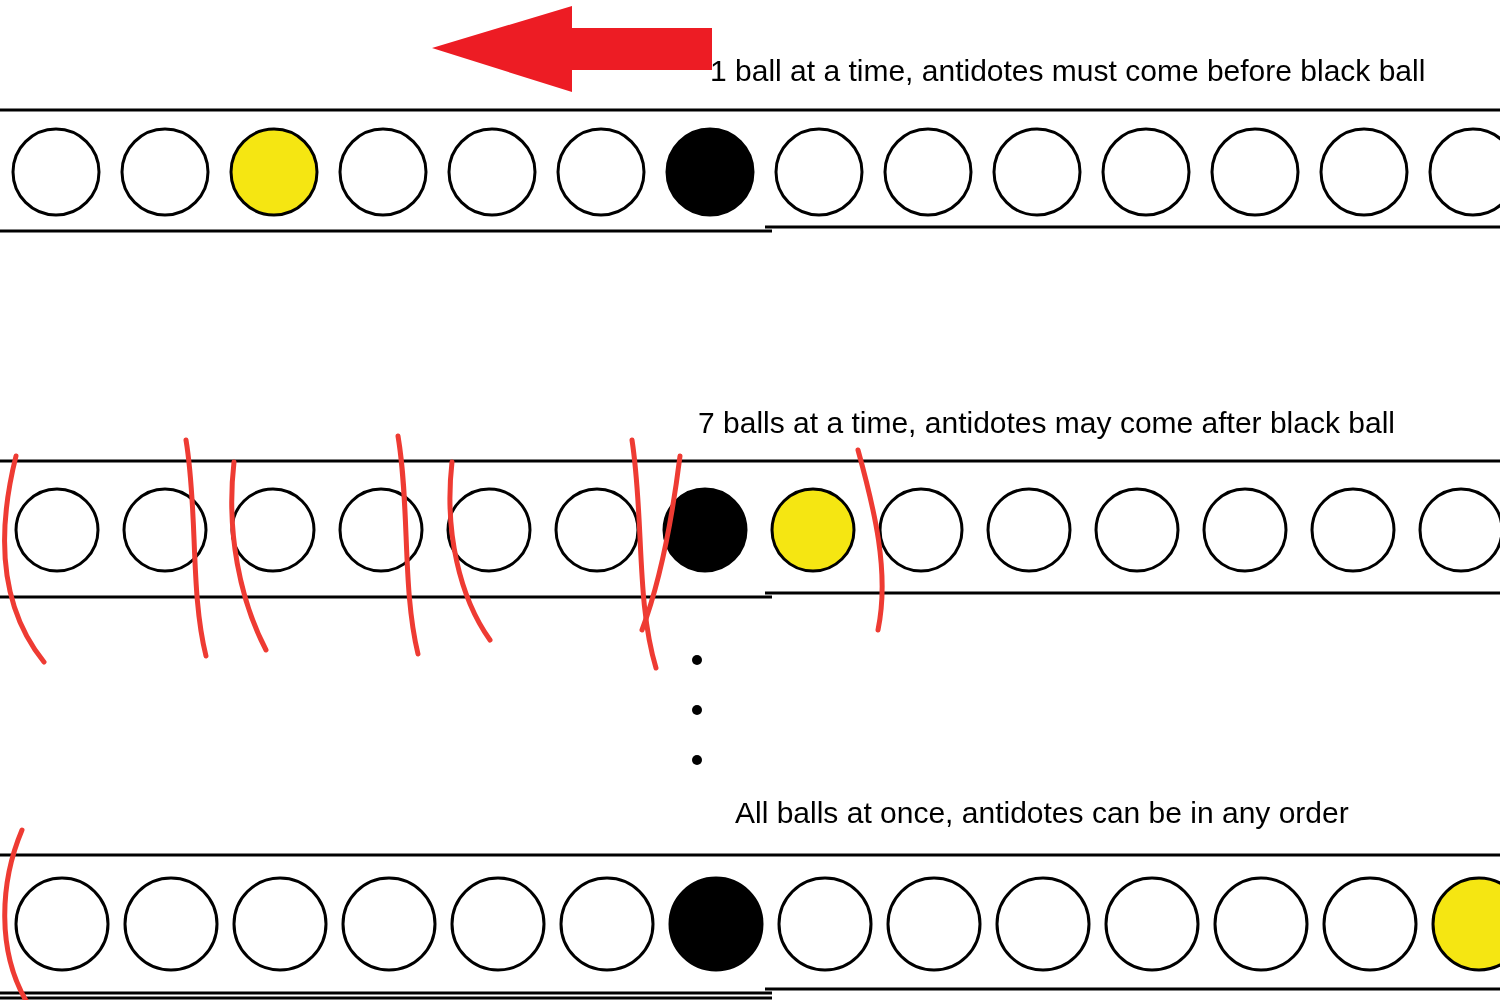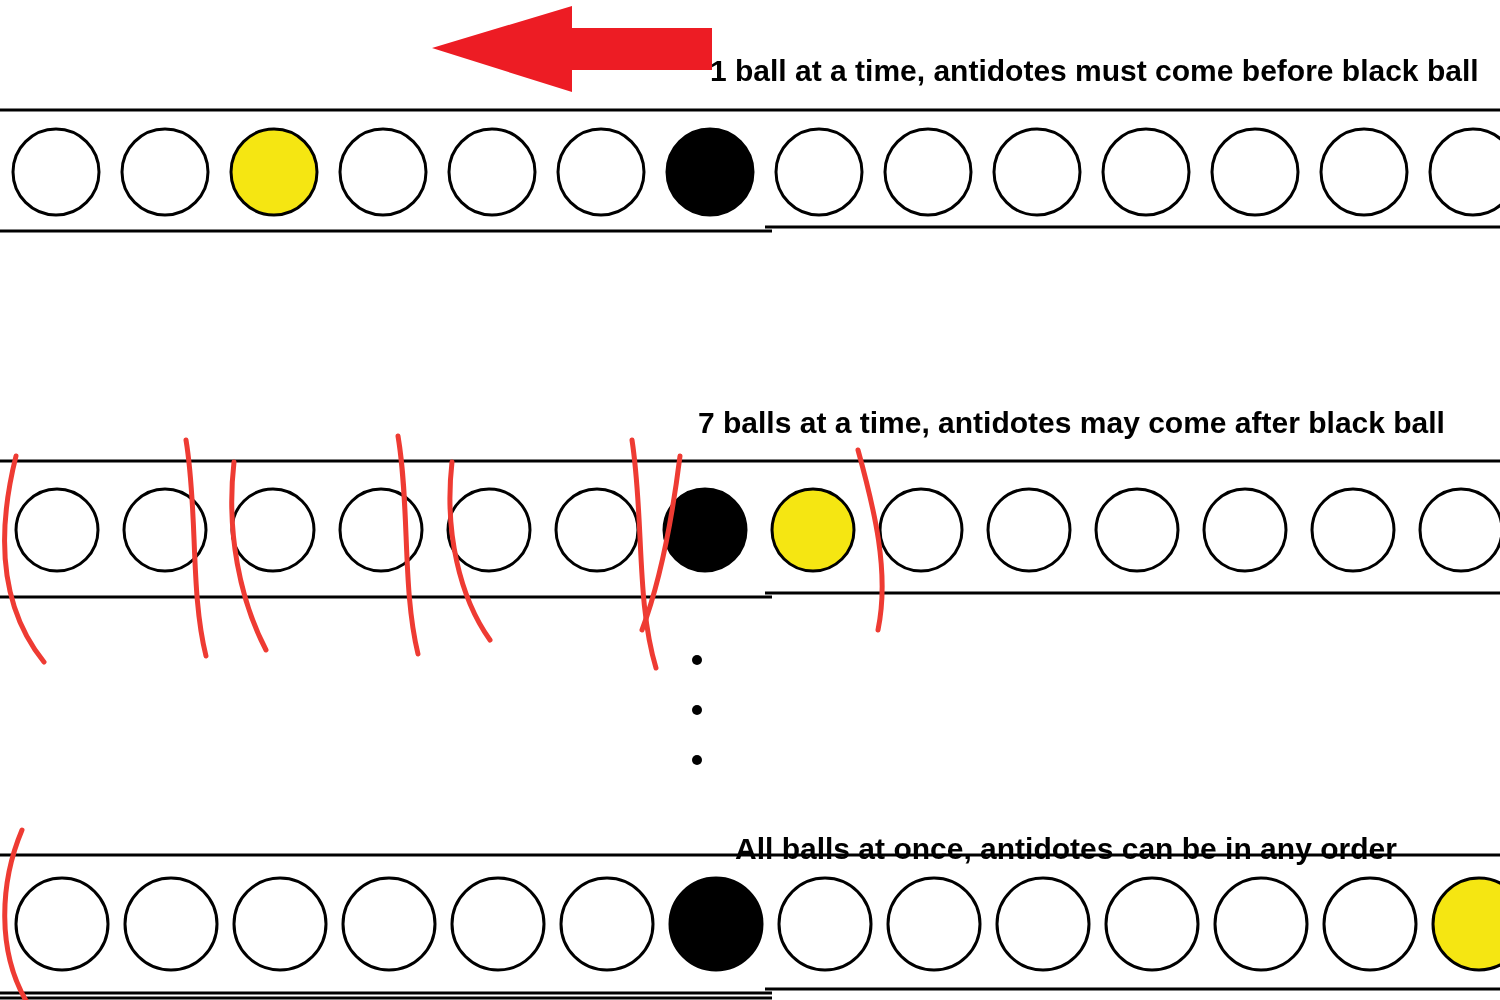--- a/index.html
+++ b/index.html
@@ -9,37 +9,36 @@
   }
   body {
     font-family: "Liberation Sans", sans-serif;
   }
   #canvas {
     position: relative;
     width: 1500px;
     height: 1000px;
     background: #ffffff;
     overflow: hidden;
-    font-weight: bold;
   }
   #diagram {
     position: absolute;
     left: 0;
     top: 0;
   }
   .caption {
     position: absolute;
     font-size: 30px;
     line-height: 1.1;
     color: #000000;
     white-space: nowrap;
   }
   #caption-row1 { left: 710px; top: 54px; }
   #caption-row2 { left: 698px; top: 406px; }
-  #caption-row3 { left: 735px; top: 832px; }
+  #caption-row3 { left: 735px; top: 796px; }
 </style>
 </head>
 <body>
 
 <div id="canvas">
   <svg id="diagram" width="1500" height="1000" viewBox="0 0 1500 1000">
       <line x1="0" y1="110" x2="1500" y2="110" stroke="#000000" stroke-width="3"></line>
       <line x1="0" y1="231" x2="772" y2="231" stroke="#000000" stroke-width="3"></line>
       <line x1="765" y1="227" x2="1500" y2="227" stroke="#000000" stroke-width="3"></line>
       <circle cx="56" cy="172" r="43" fill="#ffffff" stroke="#000000" stroke-width="3"></circle>

